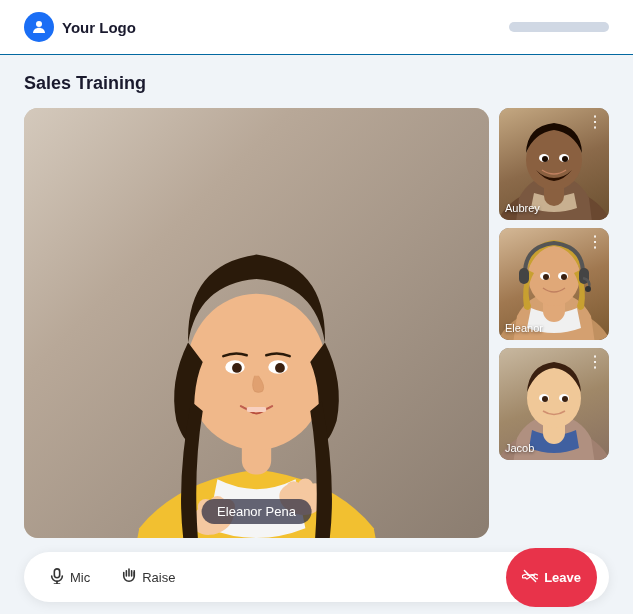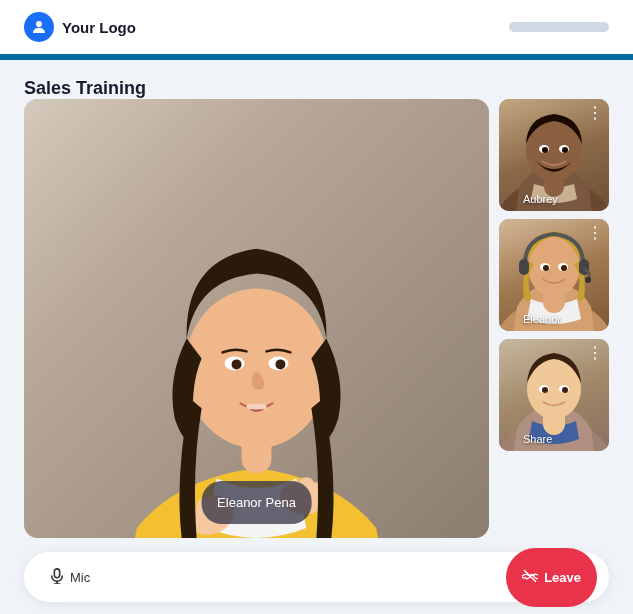--- a/index.html
+++ b/index.html
@@ -13,21 +13,21 @@
       flex-direction: column;
     }
 
     
     .header {
       background: #ffffff;
       padding: 12px 24px;
       display: flex;
       align-items: center;
       justify-content: space-between;
-      border-bottom: 6px solid #0369a1;
+      border-bottom: 1px solid #0369a1;
     }
     .logo-area {
       display: flex;
       align-items: center;
       gap: 8px;
     }
     .logo-icon {
       width: 30px;
       height: 30px;
       border-radius: 50%;
@@ -55,20 +55,21 @@
     .main {
       flex: 1;
       padding: 18px 24px 12px 24px;
       display: flex;
       flex-direction: column;
     }
     .page-title {
       font-size: 18px;
       font-weight: 700;
       color: #1a1a2e;
+      margin-bottom: 14px;
     }
 
     .video-area {
       display: flex;
       gap: 10px;
       flex: 1;
     }
 
     
     .main-video {
@@ -86,21 +87,21 @@
       position: absolute;
       top: 0; left: 0;
     }
     .main-video-name {
       position: absolute;
       bottom: 14px;
       left: 50%;
       transform: translateX(-50%);
       background: rgba(50,50,70,0.75);
       color: white;
-      padding: 14px 16px;
+      padding: 5px 16px;
       border-radius: 20px;
       font-size: 13px;
       font-weight: 500;
       white-space: nowrap;
     }
 
     
     .sidebar-videos {
       display: flex;
       flex-direction: column;
@@ -125,21 +126,21 @@
     }
     .tile-2-bg {
       background: linear-gradient(160deg, #d4b896 0%, #a07850 50%, #7a5830 100%);
     }
     .tile-3-bg {
       background: linear-gradient(160deg, #c8b8a0 0%, #a08868 50%, #887060 100%);
     }
     .tile-name {
       position: absolute;
       bottom: 6px;
-      left: 24px;
+      left: 6px;
       color: white;
       font-size: 11px;
       font-weight: 500;
       text-shadow: 0 1px 3px rgba(0,0,0,0.6);
     }
     .tile-menu {
       position: absolute;
       top: 6px;
       right: 6px;
       color: white;
@@ -357,21 +358,21 @@
           <path d="M28 44 Q30 17 55 14 Q80 17 82 44 Q73 22 55 20 Q37 22 28 44Z" fill="#3a2010"></path>
 
           <ellipse cx="45" cy="50" rx="5" ry="4" fill="#fff"></ellipse>
           <ellipse cx="65" cy="50" rx="5" ry="4" fill="#fff"></ellipse>
           <circle cx="46" cy="51" r="3" fill="#3a2010"></circle>
           <circle cx="66" cy="51" r="3" fill="#3a2010"></circle>
 
           <path d="M44 63 Q55 70 66 63" stroke="#d09070" stroke-width="1.5" fill="none"></path>
         </svg>
         <div class="tile-menu">⋮</div>
-        <div class="tile-name">Share</div>
+        <div class="tile-name">Jacob</div>
       </div>
 
     </div>
   </div>
 
   <div class="toolbar">
 
     <button class="toolbar-btn">
       <span class="btn-icon">
         <svg width="14" height="16" viewBox="0 0 14 18" fill="none">
@@ -379,20 +380,30 @@
           <path d="M1 9c0 3.3 2.7 6 6 6s6-2.7 6-6" stroke="#333" stroke-width="1.8" fill="none" stroke-linecap="round"></path>
           <line x1="7" y1="15" x2="7" y2="18" stroke="#333" stroke-width="1.8" stroke-linecap="round"></line>
           <line x1="4" y1="18" x2="10" y2="18" stroke="#333" stroke-width="1.8" stroke-linecap="round"></line>
         </svg>
       </span>
       <span>Mic</span>
     </button>
 
 
 
+    <button class="toolbar-btn">
+      <span class="btn-icon">
+        <svg width="14" height="16" viewBox="0 0 16 18" fill="none">
+          <path d="M8 1v8M5 3v6M2 5v4a6 6 0 0012 0V3" stroke="#333" stroke-width="1.8" stroke-linecap="round" stroke-linejoin="round" fill="none"></path>
+          <path d="M11 3v6" stroke="#333" stroke-width="1.8" stroke-linecap="round"></path>
+          <path d="M14 5v4" stroke="#333" stroke-width="1.8" stroke-linecap="round"></path>
+        </svg>
+      </span>
+      <span>Raise</span>
+    </button>
 
 
     <button class="leave-btn">
       <span>
         <svg width="16" height="16" viewBox="0 0 20 20" fill="none">
           <path d="M18 14.5c0 .3-.1.6-.2.9-.1.3-.3.6-.5.8-.4.4-.8.6-1.3.6-.3 0-.6-.1-.9-.2l-3-1.3c-.3-.1-.5-.3-.7-.5s-.3-.5-.3-.7v-2.1c-1.8-.8-3.4-2.4-4.2-4.2H4.7c-.3 0-.5-.1-.7-.3s-.4-.4-.5-.7L2.2 3.9c-.1-.3-.2-.6-.2-.9 0-.5.2-.9.6-1.3.2-.2.5-.4.8-.5.3-.1.6-.2.9-.2h1.4c.4 0 .7.3.8.7l.8 3.4c.1.3 0 .7-.3.9L5.4 7c.7 1.8 2.3 3.3 4.1 4l1-1.6c.2-.3.6-.4.9-.3l3.4.8c.4.1.7.4.7.8v1.8z" stroke="white" stroke-width="1.5" fill="none" transform="rotate(135, 10, 10)"></path>
           <line x1="3" y1="3" x2="17" y2="17" stroke="white" stroke-width="1.8" stroke-linecap="round"></line>
         </svg>
       </span>
       <span>Leave</span>

